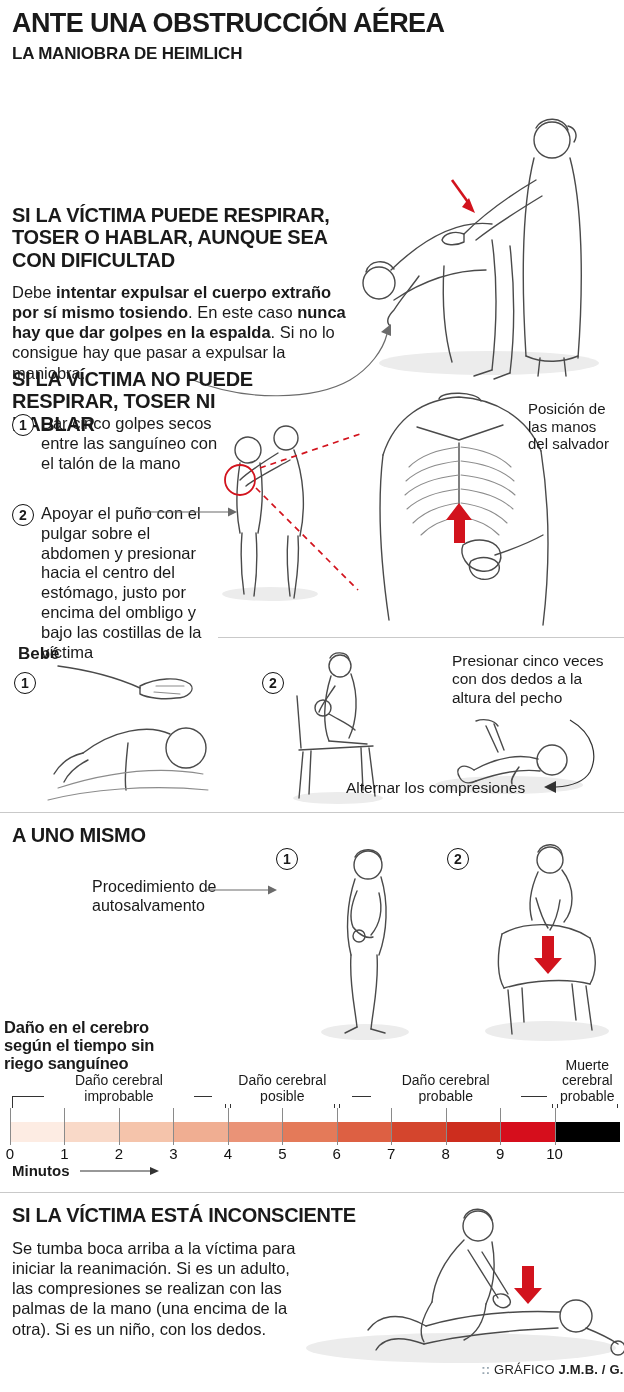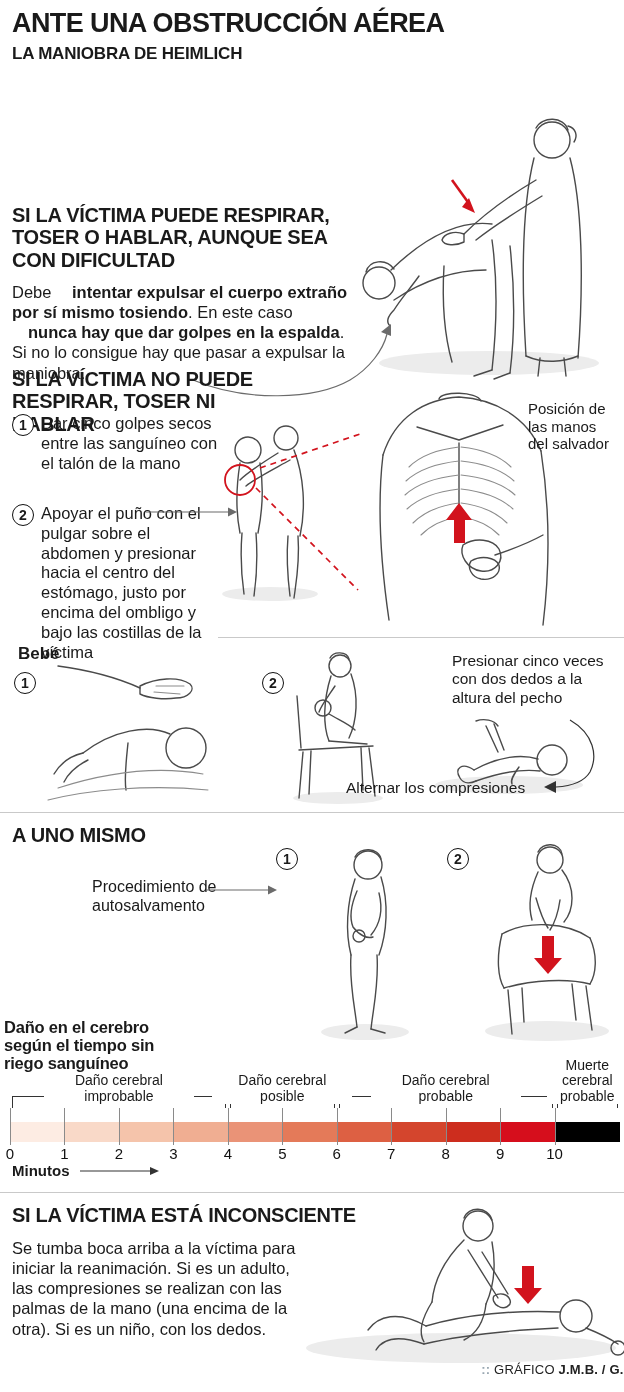--- a/index.html
+++ b/index.html
@@ -3,21 +3,21 @@
 <meta charset="utf-8">
 <style>
   html,body{margin:0;padding:0;background:#fff;}
   .canvas{position:relative;width:624px;height:1392px;background:#fff;overflow:hidden;
           font-family:"Liberation Sans",sans-serif;color:#1a1a1a;padding-left:21px;}
   .abs{position:absolute;}
   .h1{font-size:27px;font-weight:700;letter-spacing:-0.6px;}
   .h2{font-size:17px;font-weight:700;letter-spacing:-0.2px;}
   .sec{font-size:20px;font-weight:700;line-height:1.12;letter-spacing:-0.3px;}
   .para{font-size:16.5px;line-height:1.22;}
-  .para b{font-weight:700;margin-left:16px;}
+  .para b{font-weight:700;}
   .red{color:#d2131d;}
   .stat-pre{font-size:20px;font-weight:700;text-align:center;}
   .stat-num{font-size:56px;font-weight:700;text-align:center;letter-spacing:1px;line-height:1;}
   .stat-cap{font-size:18px;font-weight:700;text-align:center;line-height:1.12;}
   .step{display:flex;}
   .num{width:20px;height:20px;border:1.6px solid #111;border-radius:50%;
        font-size:14px;font-weight:700;display:flex;align-items:center;justify-content:center;
        background:#fff;flex:0 0 auto;}
   .steptext{font-size:16.5px;line-height:1.2;}
   .lbl{font-size:15px;line-height:1.18;}

